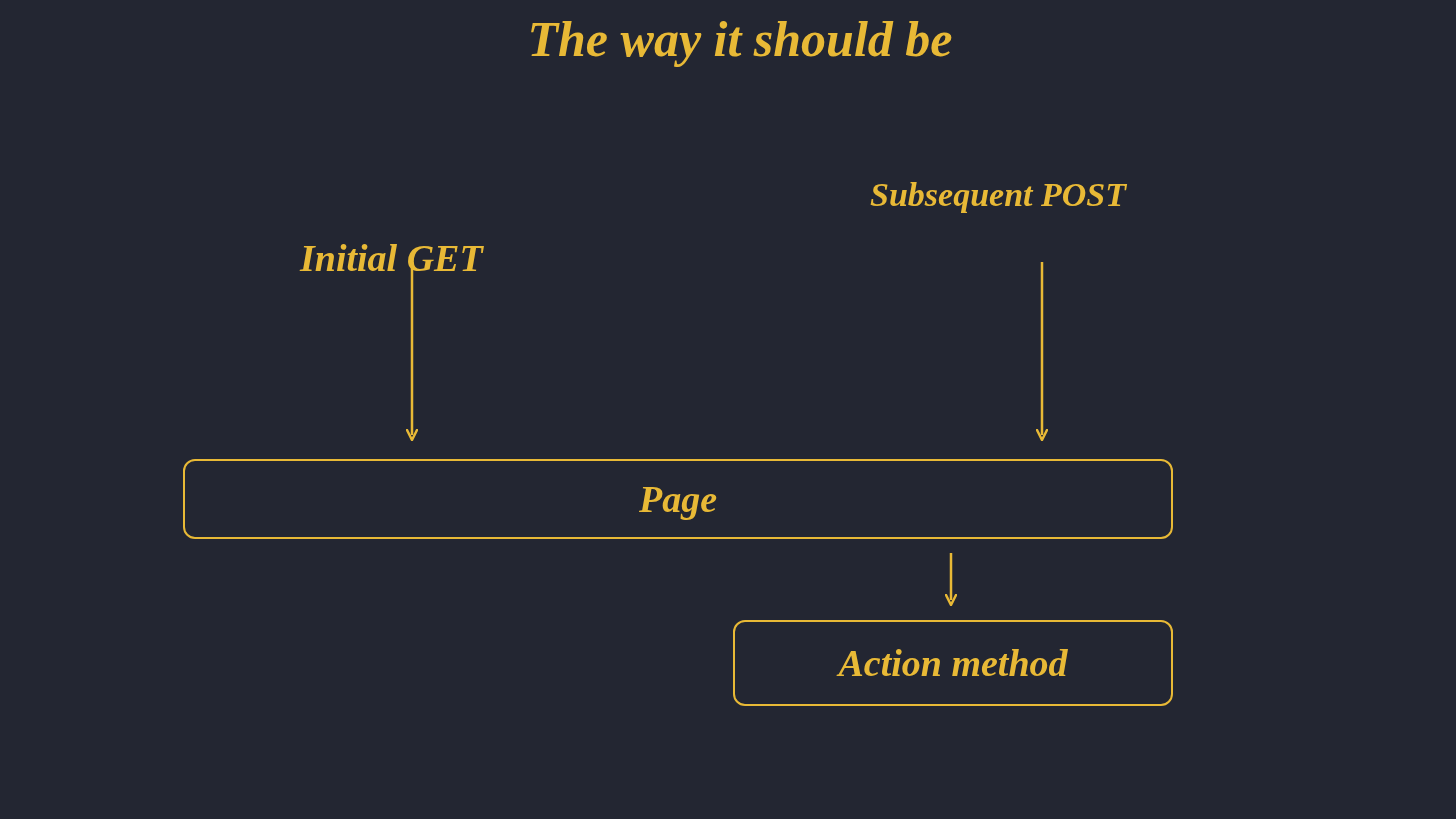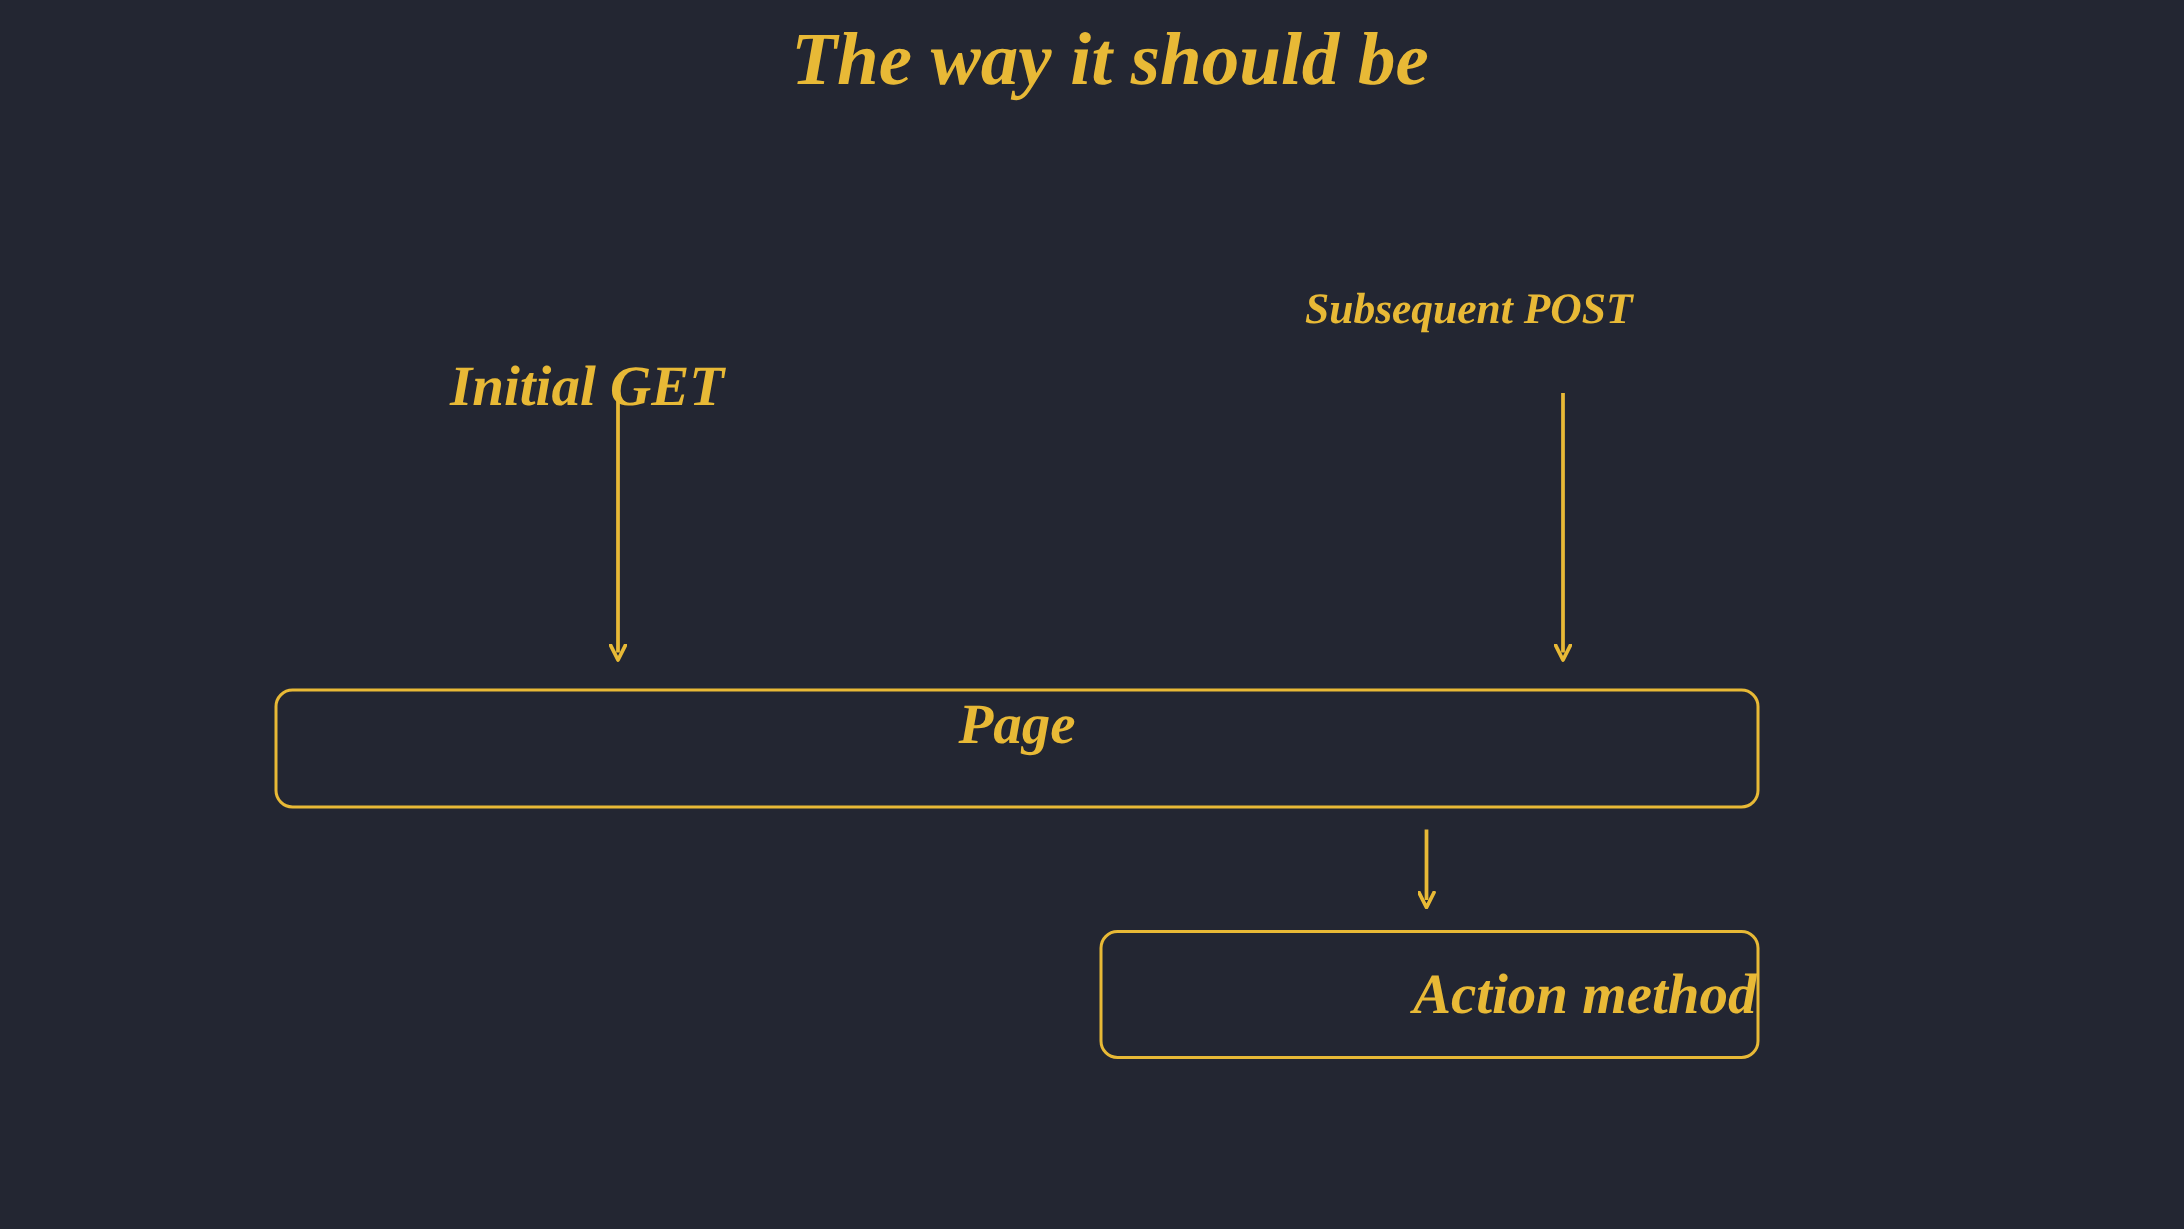--- a/index.html
+++ b/index.html
@@ -32,53 +32,53 @@
     position: absolute;
     top: 190px;
     left: 300px;
     font-size: 38px;
     font-style: italic;
     font-weight: 600;
     margin-top: 46px;
   }
   .label-right {
     position: absolute;
-    top: 190px;
+    top: 176px;
     left: 870px;
-    font-size: 29px;
+    font-size: 34px;
     font-style: italic;
     font-weight: 600;
   }
   .page-box {
     position: absolute;
     top: 459px;
     left: 183px;
     width: 990px;
     height: 80px;
     border: 2px solid #e8b936;
     border-radius: 12px;
     display: flex;
-    align-items: flex-start;
+    align-items: center;
     justify-content: center;
     font-size: 38px;
     font-style: italic;
     font-weight: 600;
     box-sizing: border-box;
   }
   .action-box {
     position: absolute;
     top: 620px;
     left: 733px;
     width: 440px;
     height: 86px;
     border: 2px solid #e8b936;
     border-radius: 12px;
     display: flex;
     align-items: center;
-    justify-content: flex-end;
+    justify-content: center;
     font-size: 38px;
     font-style: italic;
     font-weight: 600;
     box-sizing: border-box;
   }
   svg.arrows {
     position: absolute;
     top: 0;
     left: 0;
     width: 1456px;

